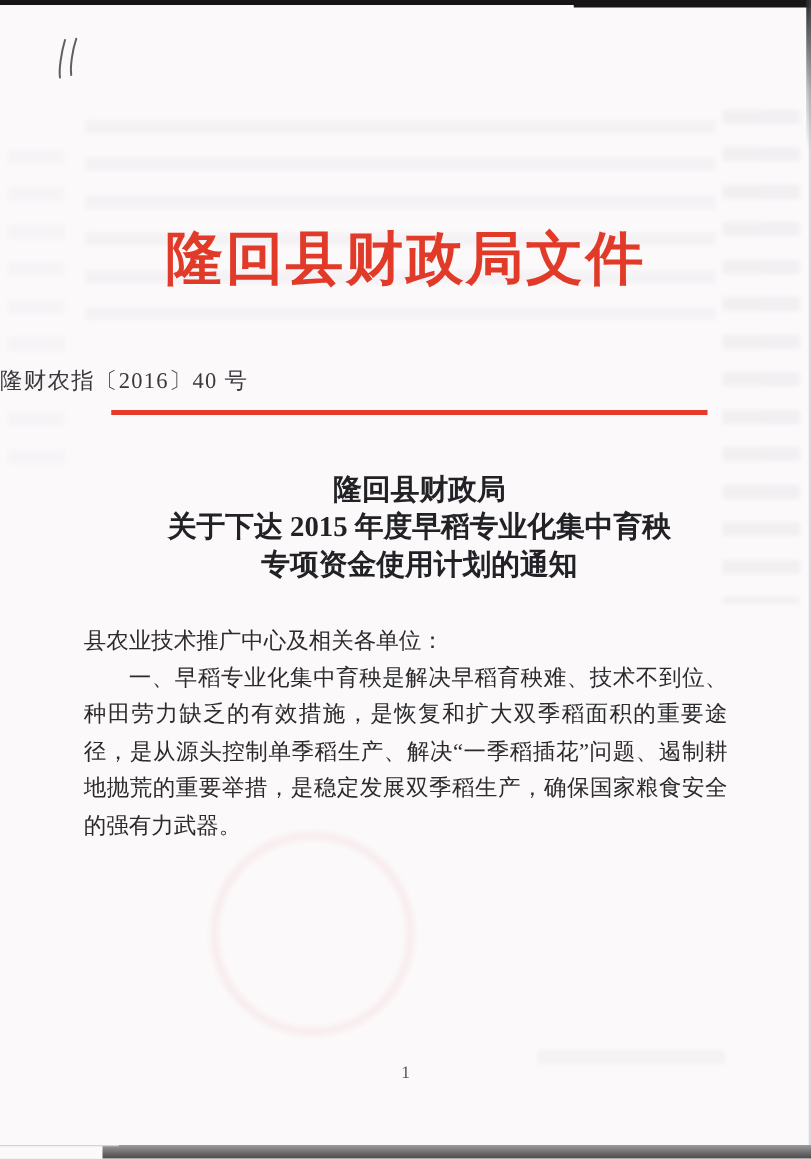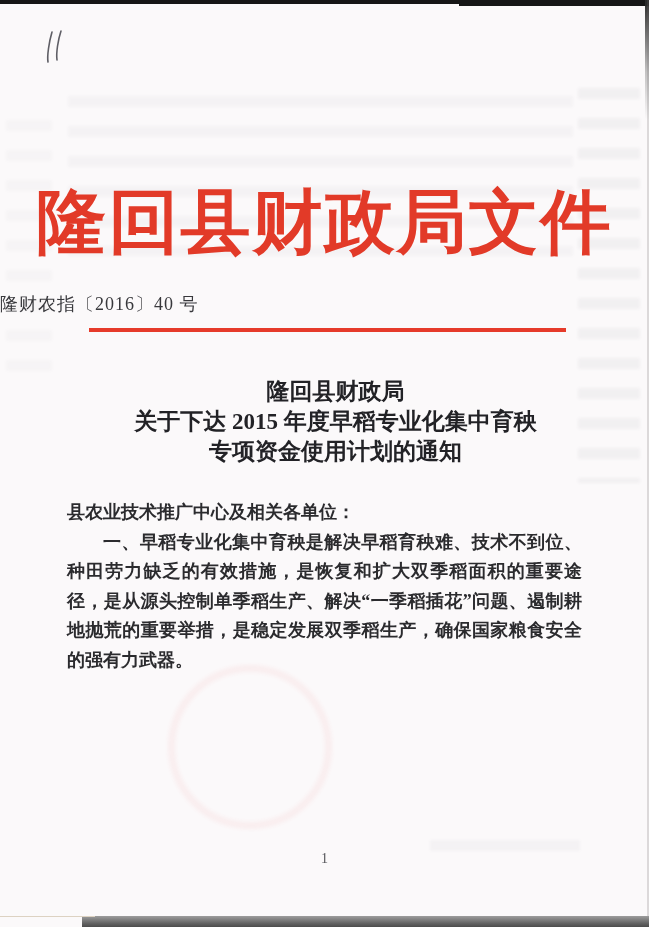--- a/index.html
+++ b/index.html
@@ -34,42 +34,42 @@
     left:168px;top:665px;width:150px;height:150px;border-radius:50%;
     border:7px solid rgba(225,70,70,.40);opacity:.16;filter:blur(2px);
   }
 
   
   .hand-mark{position:absolute;left:40px;top:28px;width:30px;height:42px;opacity:.85;}
 
   
   .org-title{
     position:absolute;left:0;top:176px;width:100%;
-    text-align:center;font-size:70px;font-weight:bold;
+    text-align:center;font-size:46px;font-weight:bold;
     letter-spacing:2px;color:#e23a28;white-space:nowrap;
     font-family:"Liberation Serif","DejaVu Serif",serif;
   }
   .doc-number{
     position:absolute;left:0;top:292px;width:100%;
     font-size:18px;letter-spacing:1px;color:#38383c;
   }
   .red-rule{position:absolute;left:89px;top:328px;width:477px;height:4px;background:#e63b2a;}
 
   
   .notice-title{
     position:absolute;left:0;top:377px;width:100%;
     text-align:center;font-weight:bold;font-size:23px;line-height:30px;color:#222226;margin-left:11px;
   }
 
   
   .body-text{
     position:absolute;left:67px;top:498px;width:515px;
     font-size:18px;line-height:29.5px;text-align:justify;color:#2b2b2e;
   }
-  .body-text p{margin:0;text-indent:2em;font-weight:bold;}
+  .body-text p{margin:0;text-indent:2em;}
   .body-text .salutation{text-indent:0;}
 
   .page-number{
     position:absolute;left:0;top:851px;width:100%;
     text-align:center;font-size:14px;color:#55555a;
   }
 </style>
 </head>
 <body>
 

